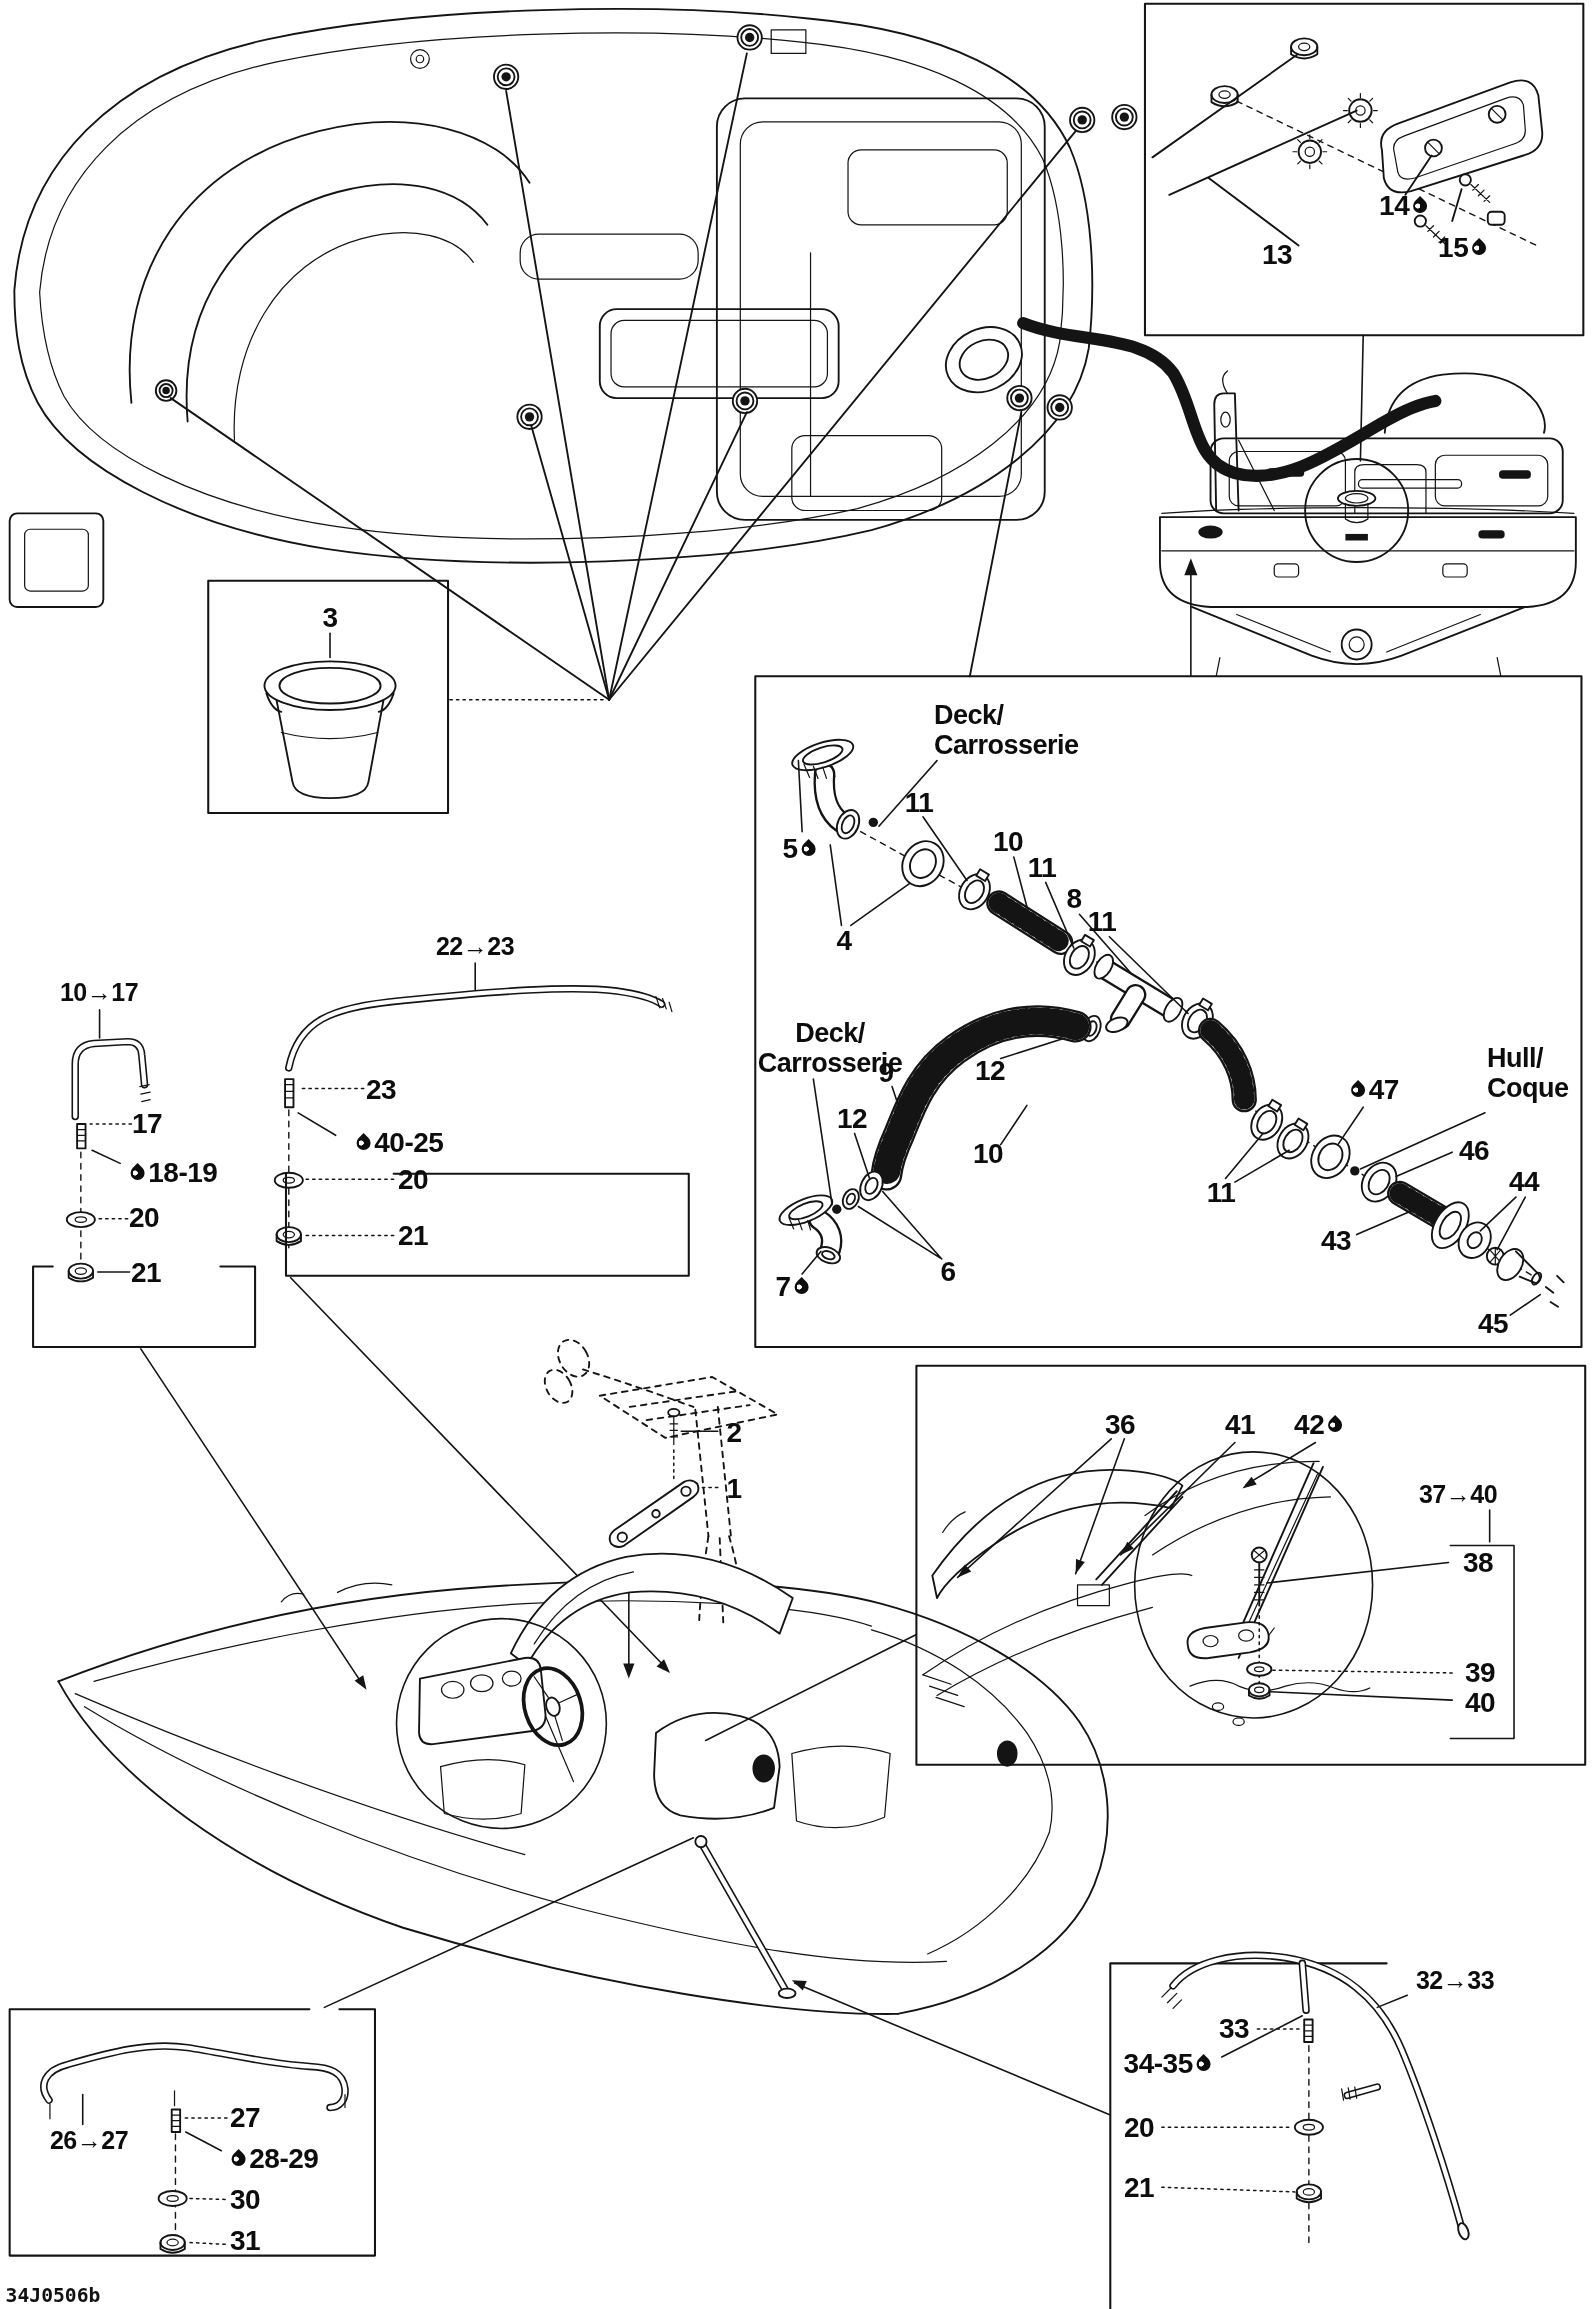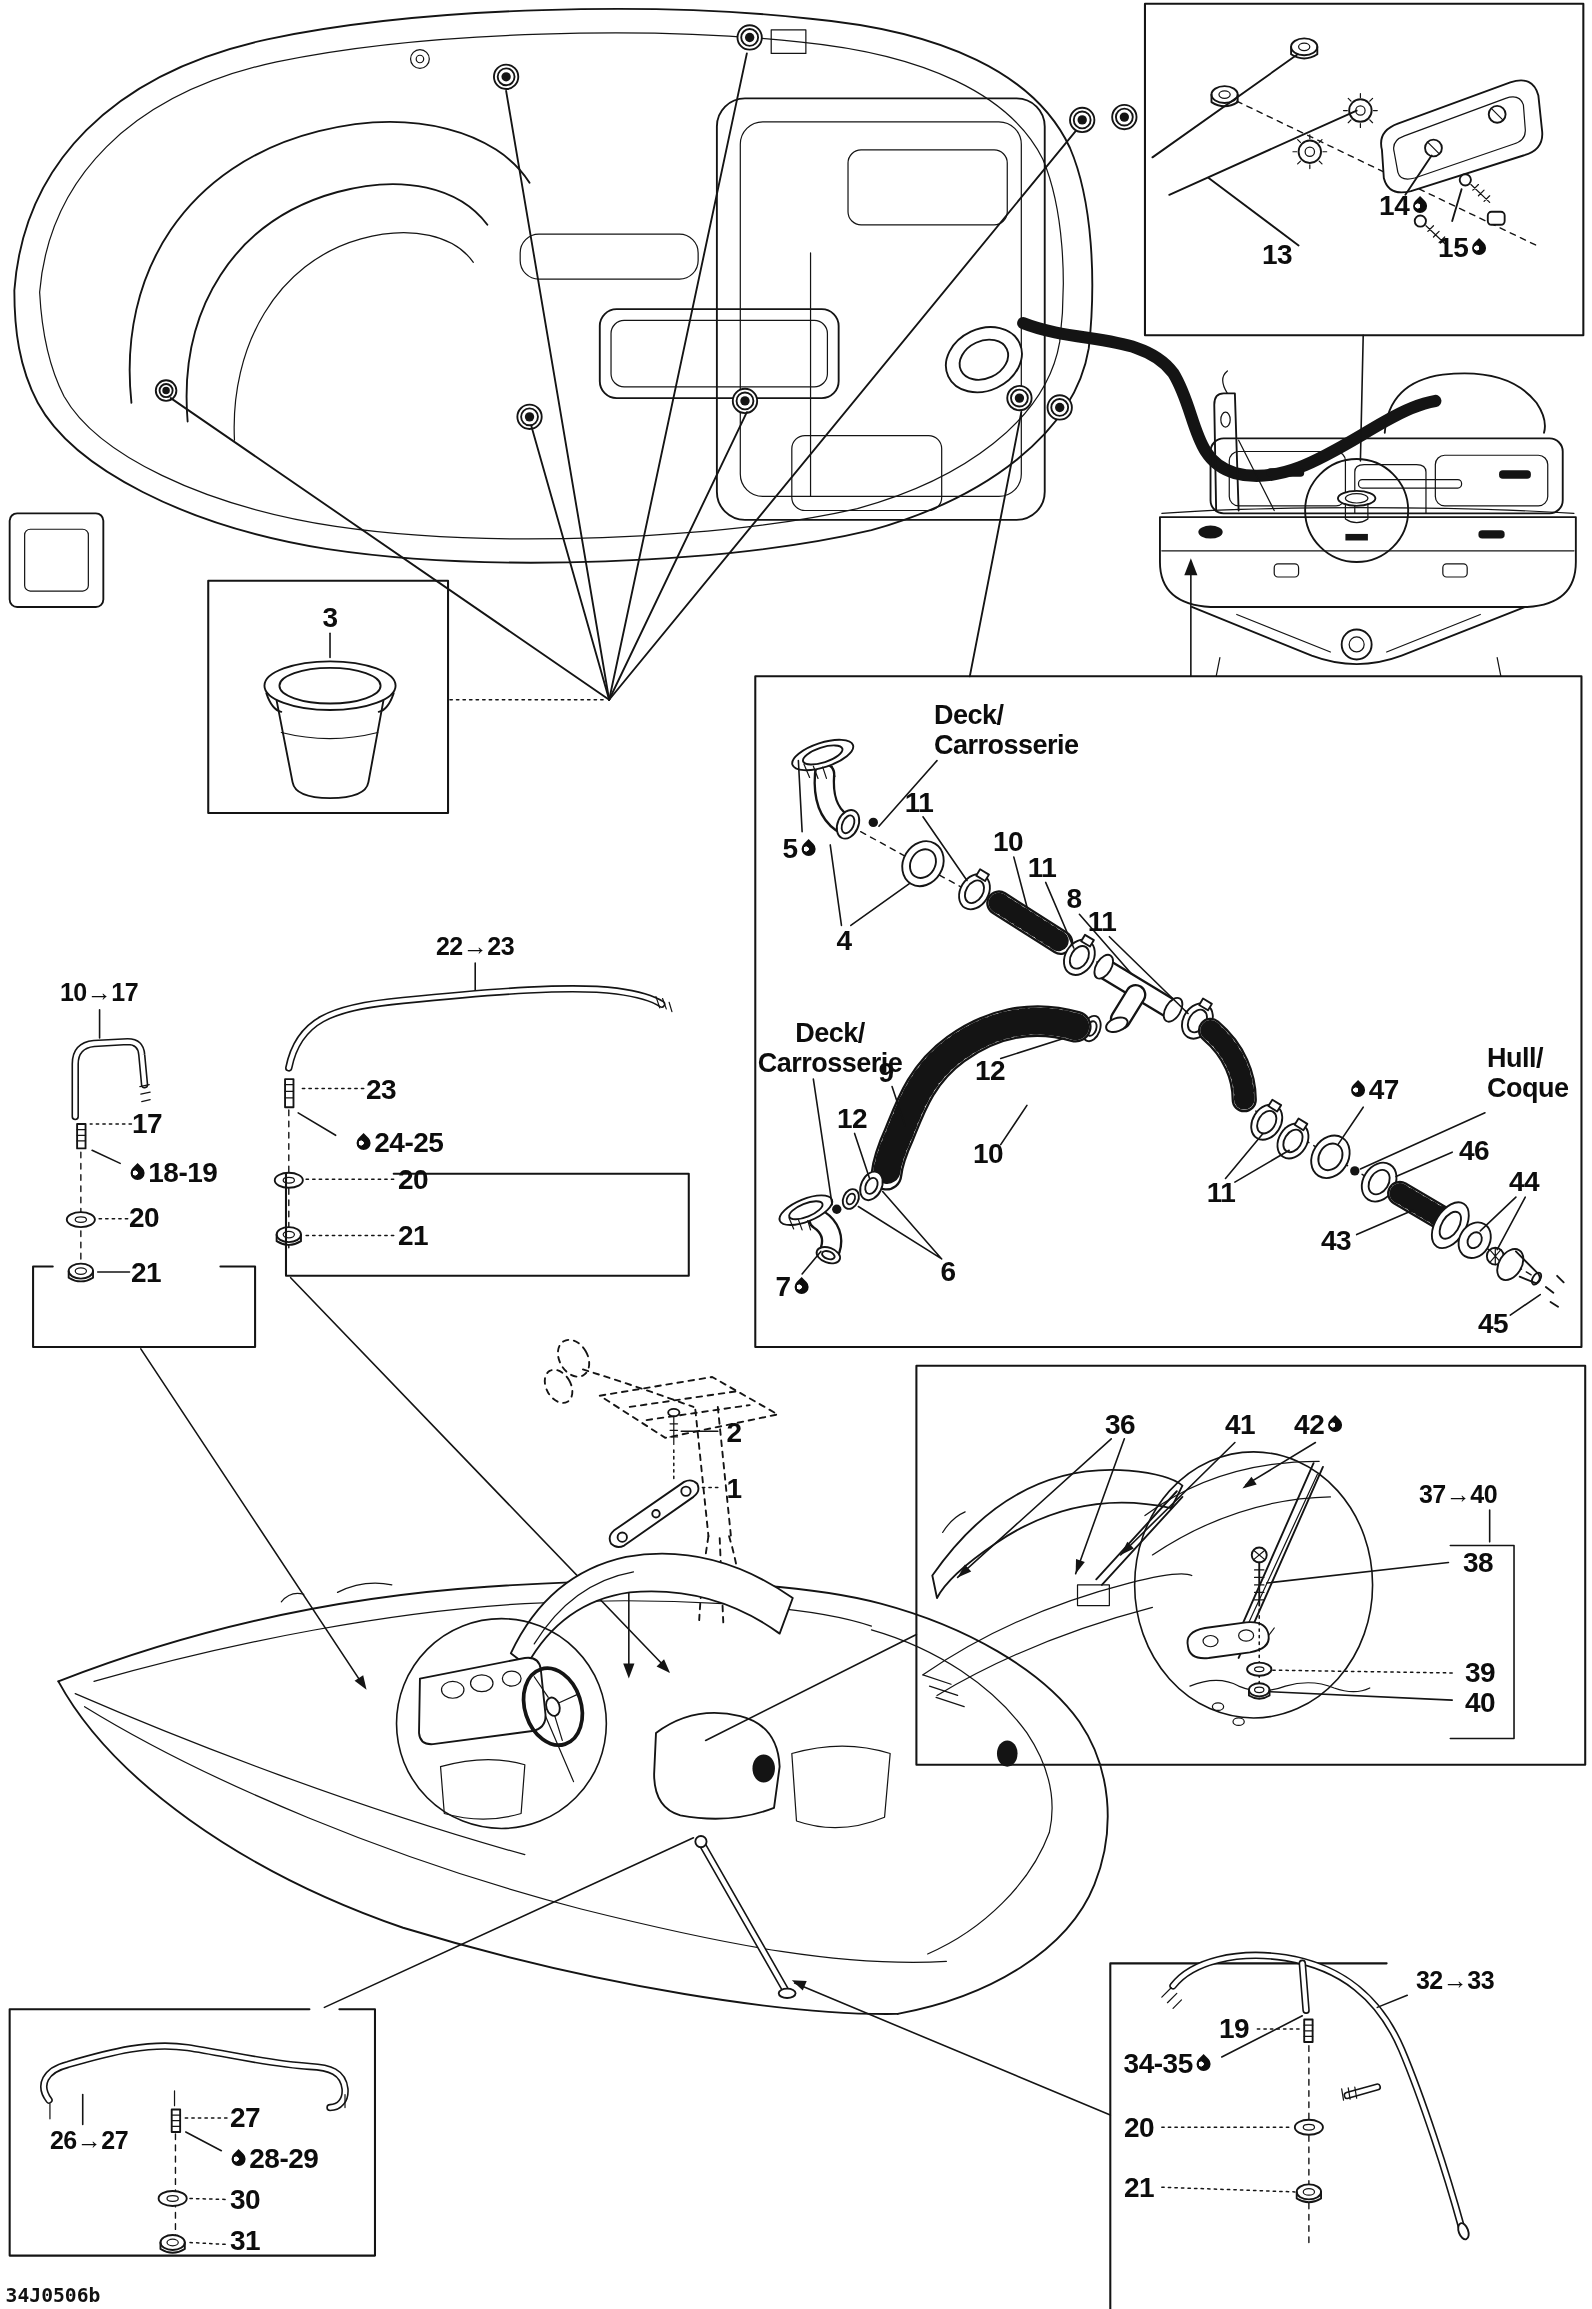--- a/index.html
+++ b/index.html
@@ -717,21 +717,21 @@
     </div>
 
 <div class="co title" style="left:475px;top:946px">
       <span>22→23</span>
     </div>
 <div class="co" style="left:381px;top:1090px">
       <span>23</span>
     </div>
 <div class="co" style="left:400px;top:1143px">
       <span class="dp"></span>
-      <span>24-25</span>
+      <span>40-25</span>
     </div>
 <div class="co" style="left:413px;top:1180px">
       <span>20</span>
     </div>
 <div class="co" style="left:413px;top:1236px">
       <span>21</span>
     </div>
 
 <div class="co" style="left:1120px;top:1425px">
       <span>36</span>
@@ -770,21 +770,21 @@
       <span>30</span>
     </div>
 <div class="co" style="left:245px;top:2241px">
       <span>31</span>
     </div>
 
 <div class="co title" style="left:1455px;top:1980px">
       <span>32→33</span>
     </div>
 <div class="co" style="left:1234px;top:2029px">
-      <span>19</span>
+      <span>33</span>
     </div>
 <div class="co" style="left:1167px;top:2064px">
       <span>34-35</span>
       <span class="dp"></span>
     </div>
 <div class="co" style="left:1139px;top:2128px">
       <span>20</span>
     </div>
 <div class="co" style="left:1139px;top:2188px">
       <span>21</span>

